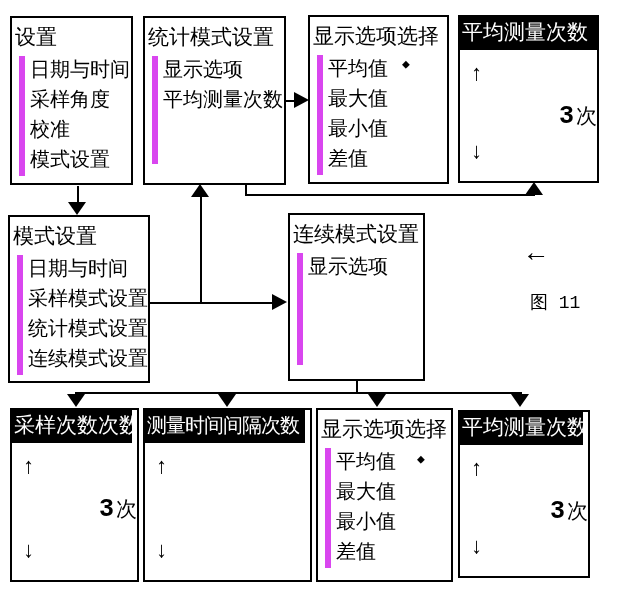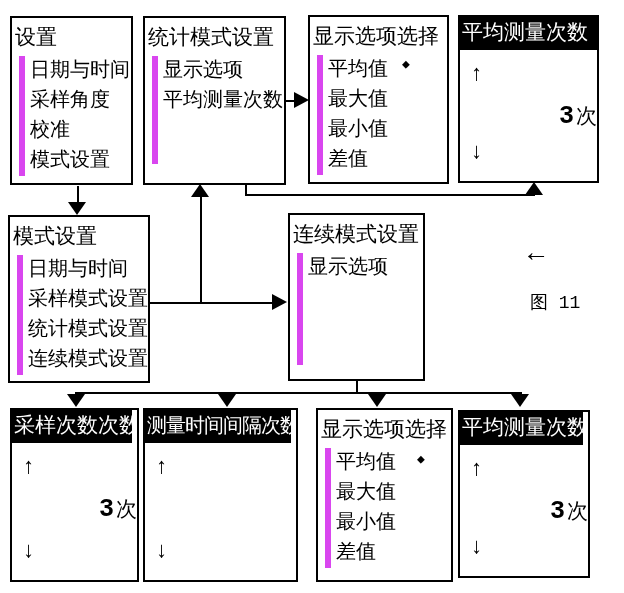--- a/index.html
+++ b/index.html
@@ -95,21 +95,21 @@
 
   <div class="box" style="left:10px;top:408px;width:129px;height:174px;">
     <div class="screen-header sliver">采样次数次数</div>
     <div class="screen-body">
       <span class="screen-up">↑</span>
       <div class="screen-value"><b>3</b><span>次</span></div>
       <span class="screen-down">↓</span>
     </div>
   </div>
 
-  <div class="box" style="left:143px;top:408px;width:155px;height:174px;">
+  <div class="box" style="left:143px;top:408px;width:169px;height:174px;">
     <div class="screen-header sliver tight">测量时间间隔次数</div>
     <div class="screen-body">
       <span class="screen-up">↑</span>
       <span class="screen-down">↓</span>
     </div>
   </div>
 
   <div class="box" style="left:316px;top:408px;width:137px;height:174px;">
     <div class="box-title">显示选项选择</div>
     <div class="item-list">

